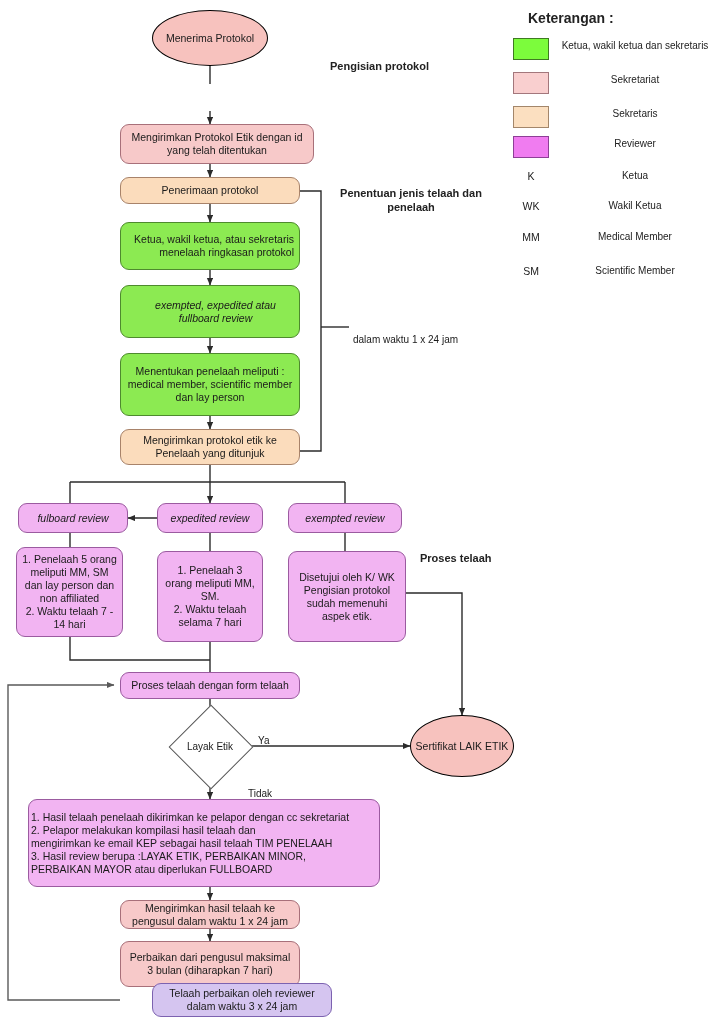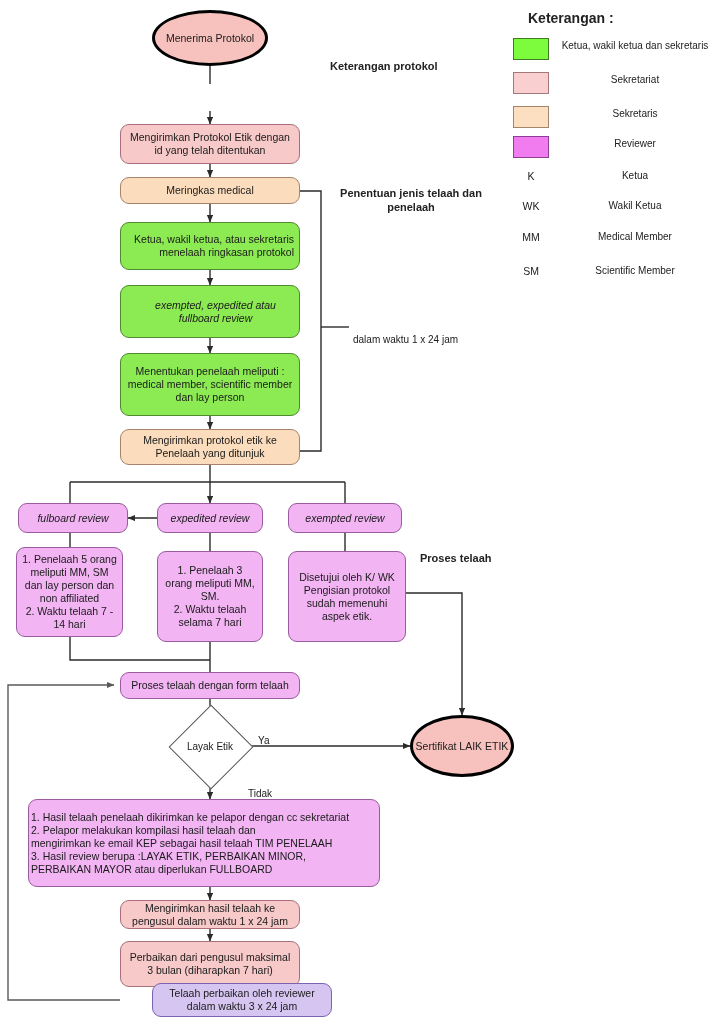--- a/index.html
+++ b/index.html
@@ -23,21 +23,21 @@
   .node.cream{background:#FBDCBC;border-color:#A8836A;}
   .node.green{background:#8CEA52;border-color:#4E8A2E;}
   .node.magenta{background:#F2B4F2;border-color:#9B5BA0;}
   .node.lavender{background:#D5C5F0;border-color:#7C62B0;margin-left:32px;}
   .node.ital{font-style:italic;}
   .node.leftal{justify-content:flex-start;text-align:left;padding-left:2px;}
 
   .ellipse{
     position:absolute;box-sizing:border-box;
     display:flex;align-items:center;justify-content:center;text-align:center;
-    background:#F7C2BE;border:3px solid #000000;border-radius:50%;
+    background:#F7C2BE;border:1px solid #000000;border-radius:50%;
     font-size:10.5px;color:#1a1a1a;line-height:13px;
   }
 
   .diamond{
     position:absolute;box-sizing:border-box;
     display:flex;align-items:center;justify-content:center;
   }
   .diamond .dshape{
     position:absolute;left:50%;top:50%;width:58px;height:58px;
     margin-left:-29px;margin-top:-29px;
@@ -135,26 +135,26 @@
 
       <path d="M120,1000 L8,1000 L8,685 L114,685" marker-end="url(#ahg)"></path>
     </g>
   </svg>
 
   <div class="ellipse" style="left:152px;top:10px;width:116px;height:56px;">
     <span>Menerima Protokol</span>
   </div>
 
 
-  <div class="node pinkish" style="left:120px;top:124px;width:180px;height:40px;">
+  <div class="node pinkish" style="left:120px;top:124px;width:194px;height:40px;">
     <span>Mengirimkan Protokol Etik dengan id yang telah ditentukan</span>
   </div>
 
   <div class="node cream" style="left:120px;top:177px;width:180px;height:27px;">
-    <span>Meringkas medical</span>
+    <span>Penerimaan protokol</span>
   </div>
 
   <div class="node green" style="left:120px;top:222px;width:180px;height:48px;text-align:right;">
     <span>Ketua, wakil ketua, atau sekretaris menelaah ringkasan protokol</span>
   </div>
 
   <div class="node green ital" style="left:120px;top:285px;width:180px;height:53px;padding-left:16px;">
     <span>exempted, expedited atau fullboard review</span>
   </div>
 
@@ -219,21 +219,21 @@
 
   <div class="node pinkish" style="left:120px;top:941px;width:180px;height:46px;">
     <span>Perbaikan dari pengusul maksimal 3 bulan (diharapkan 7 hari)</span>
   </div>
 
   <div class="node lavender" style="left:120px;top:983px;width:180px;height:34px;">
     <span>Telaah perbaikan oleh reviewer dalam waktu 3 x 24 jam</span>
   </div>
 
   <div class="seclabel" style="left:330px;top:45px;width:160px;text-align:left;">
-    <span>Keterangan protokol</span>
+    <span>Pengisian protokol</span>
   </div>
 
   <div class="seclabel" style="left:322px;top:172px;width:178px;">
     <span>Penentuan jenis telaah dan
 penelaah</span>
   </div>
 
   <div class="seclabel" style="left:420px;top:537px;width:120px;text-align:left;">
     <span>Proses telaah</span>
   </div>

